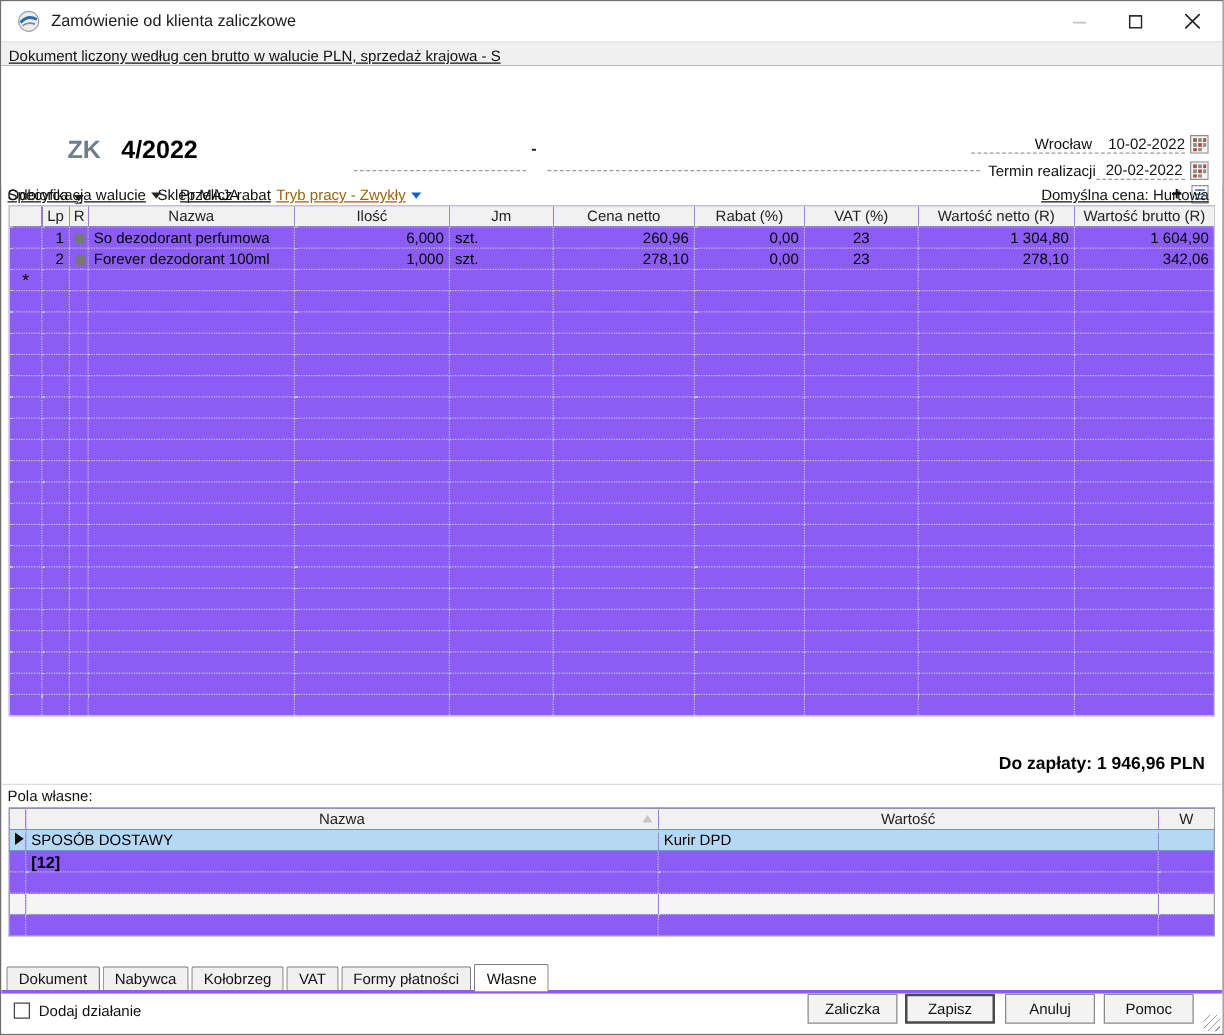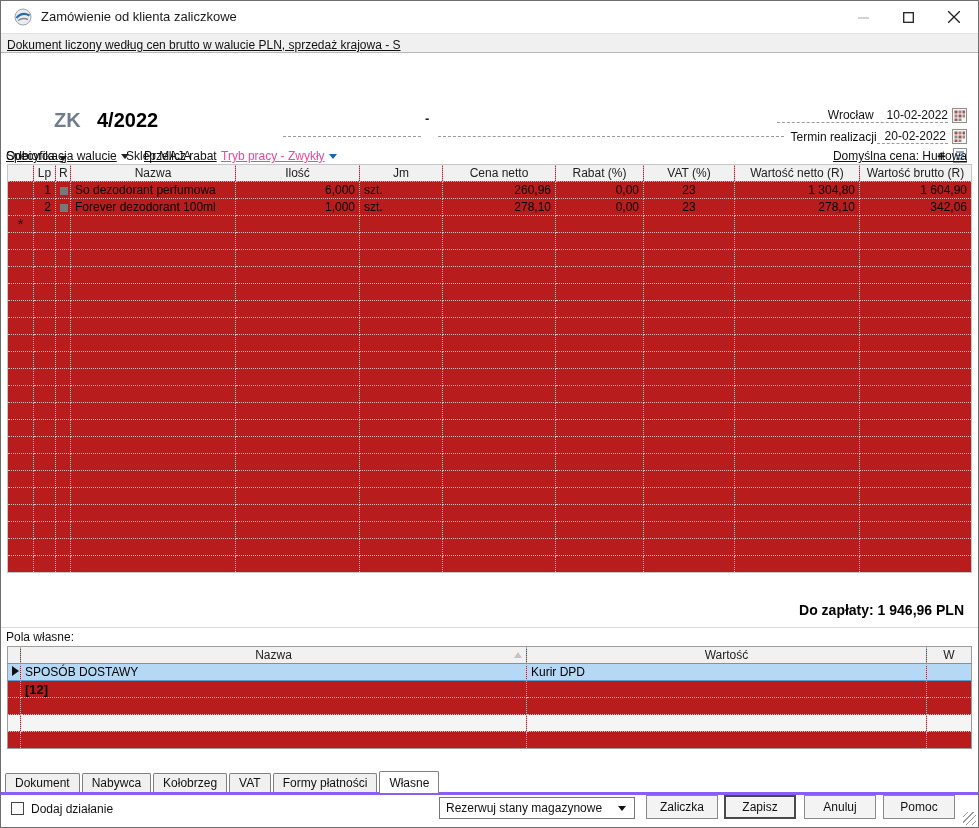--- a/index.html
+++ b/index.html
@@ -42,27 +42,27 @@
   .contr-name { position:absolute; left:115px; top:94px; width:818px; height:18px;
     border-bottom:1px dashed #9a9a9a; font-size:12px; color:#111; padding-left:10px; line-height:18px; }
   .contr-addr { position:absolute; left:115px; top:112px; width:840px; height:18px;
     border-bottom:1px dashed #9a9a9a; font-size:12px; color:#111; padding-left:4px; line-height:18px; }
   .add-plus { position:absolute; left:936px; top:96px; font-size:15px; font-weight:bold; color:#111; line-height:14px; }
   .listicon { position:absolute; left:952px; top:95px; }
   
   .toolbar { position:absolute; top:148px; left:0; right:0; height:15px; font-size:12px; }
   .tlink { position:absolute; text-decoration:underline; color:#111; display:inline-flex; align-items:center; }
   .tlink .dd-arrow { border-top-color:#222; }
-  .tlink.blue, .tlink.blue * { color:#ec4899; }
+  .tlink.blue, .tlink.blue * { color:#a16207; }
   .tlink.blue .dd-arrow { border-top-color:#1464be; }
   .l-spec { left:5px; } .l-recalc { left:143px; } .l-mode { left:220px; }
   .l-price { right:11px; }
   
   table.grid { border-collapse:collapse; table-layout:fixed; width:964px;
-    font-family:"Liberation Sans",sans-serif; font-size:12px; border:1px solid #c6c6c6; background:#b91c1c; }
+    font-family:"Liberation Sans",sans-serif; font-size:12px; border:1px solid #c6c6c6; background:#8b5cf6; }
   .grid th { background:#f1f1f1; font-weight:normal; color:#222; border:1px dotted #b0b0b0;
     height:17px; padding:0 3px; white-space:nowrap; overflow:hidden; position:relative; }
   .grid td { border:1px dotted #c3c3c3; height:17px; padding:0 4px; white-space:nowrap;
     overflow:hidden; color:#000; }
   .items-wrap { position:absolute; top:163px; left:6px; }
   .num { text-align:right; } .ctr { text-align:center; }
   .lp { color:#9a9a9a; text-align:right; }
   .rsq { display:inline-block; width:8px; height:8px; background:#787878; vertical-align:middle; }
   .asterisk { text-align:center; font-size:14px; color:#333; }
   
@@ -598,24 +598,20 @@
     <div class="tab">Nabywca</div>
     <div class="tab">Kołobrzeg</div>
     <div class="tab">VAT</div>
     <div class="tab">Formy płatności</div>
     <div class="tab active">Własne</div>
   </div>
 
   <div class="footer">
     <div class="chk"></div>
     <span class="chk-label">Dodaj działanie</span>
-    <div class="combo">
-      <span>Rezerwuj stany magazynowe</span>
-      <span class="dd-arrow"></span>
-    </div>
     <div class="btn b1">Zaliczka</div>
     <div class="btn b2 default">Zapisz</div>
     <div class="btn b3">Anuluj</div>
     <div class="btn b4">Pomoc</div>
     <div class="grip"></div>
   </div>
 
 </div>
 
 </body></html>

